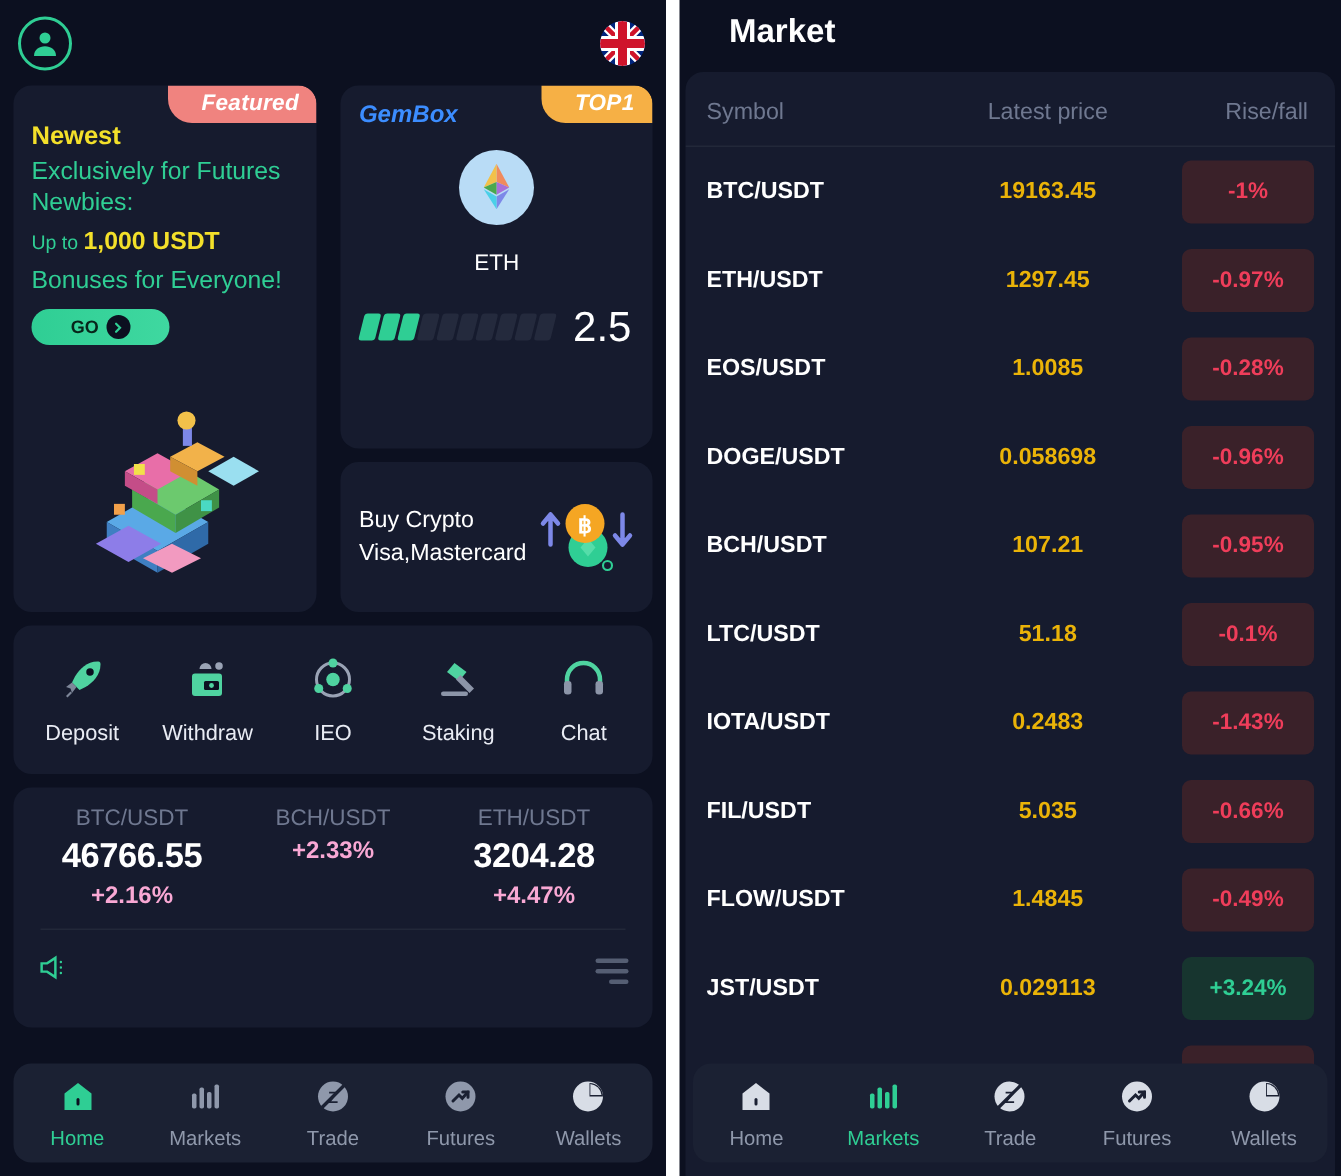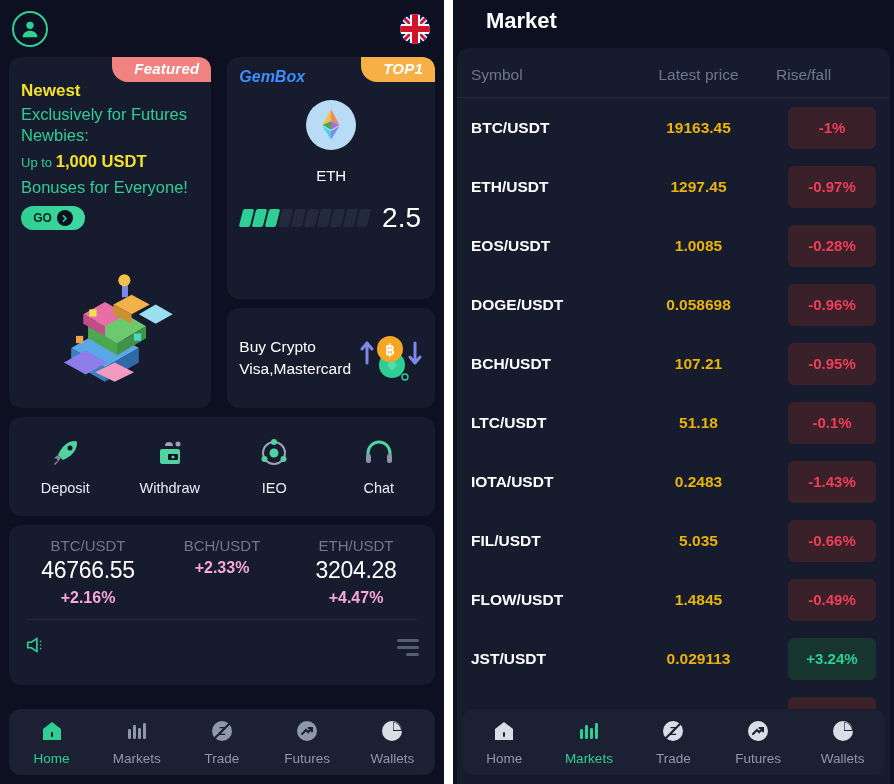--- a/index.html
+++ b/index.html
@@ -66,21 +66,21 @@
   .badge-featured { background: #f0837f; }
   .badge-top1 { background: #f6b045; color:#ffffff; }
 
   .promo-newest { color:#f3e02a; font-weight:bold; font-size:17px; margin-top:10px; }
   .promo-line { color:#2fce94; font-size:16.5px; line-height:1.25; margin-top:3px; }
   .promo-upto { color:#2fce94; font-size:13px; margin-top:7px; display:block; }
   .promo-upto b { color:#f3e02a; font-size:16.5px; font-weight:bold; }
   .promo-bonus { color:#2fce94; font-size:16.5px; margin-top:7px; }
   .go-btn {
     margin-top:9px;
-    width: 64px; height: 24px; border-radius: 12px;
+    width: 92px; height: 24px; border-radius: 12px;
     background: linear-gradient(90deg,#2fce94,#3fd8a0);
     display:flex; align-items:center; justify-content:center; gap:5px;
     cursor:pointer;
   }
   .go-btn span { color:#07251a; font-weight:bold; font-size:12px; }
   .go-circle {
     width:16px;height:16px;border-radius:50%;background:#0c1020;
     display:flex;align-items:center;justify-content:center;
   }
   .go-circle svg { width:9px;height:9px; }
@@ -119,21 +119,21 @@
   .shortcut span { color:#e9ecf4; font-size:14.5px; }
 
   
   .ticker-card {
     margin: 9px 9px 0 9px; background:#161b2e; border-radius:12px;
     padding: 12px 12px 0 12px; height: 160px;
   }
   .ticker-row { display:flex; }
   .tk { flex:1; text-align:center; }
   .tk .tk-sym { color:#6f7890; font-size:15px; }
-  .tk .tk-price { color:#ffffff; font-size:23px; font-weight:normal; margin-top:3px; letter-spacing:-.3px; }
+  .tk .tk-price { color:#ffffff; font-size:23px; font-weight:bold; margin-top:3px; letter-spacing:-.3px; }
   .tk .tk-chg { color:#f9a8d4; font-size:16px; font-weight:bold; margin-top:5px; }
   .ticker-div { height:1px; background:#222839; margin: 12px 6px 0 6px; }
   .announce { display:flex; align-items:center; justify-content:space-between; padding: 14px 4px 0 4px; }
   .announce svg.speaker { width:22px; height:22px; }
   .hamburger { display:flex; flex-direction:column; gap:4px; align-items:flex-end; cursor:pointer; }
   .hamburger i { display:block; height:3px; border-radius:2px; background:#555e73; }
   .hamburger i:nth-child(1){ width:22px; }
   .hamburger i:nth-child(2){ width:22px; }
   .hamburger i:nth-child(3){ width:13px; }
 
@@ -161,21 +161,21 @@
     background:#161b2e; border-radius:12px 12px 0 0;
     overflow:hidden;
   }
   .mk-header {
     display:flex; align-items:center; height:50px;
     padding: 4px 14px 0 14px; border-bottom:1px solid #222839;
   }
   .mk-header div { color:#6f7890; font-size:15.5px; }
   .c-sym { flex: 0 0 150px; text-align:left; }
   .c-price { flex: 1; text-align:center; }
-  .c-chg { flex: 0 0 100px; padding-right:4px; }
+  .c-chg { flex: 0 0 100px; text-align:right; padding-right:4px; }
   .mk-row { display:flex; align-items:center; height:59px; padding: 0 14px; }
   .mk-sym { flex:0 0 150px; color:#ffffff; font-size:15.5px; font-weight:bold; }
   .mk-price { flex:1; text-align:center; color:#eab308; font-size:15.5px; font-weight:bold; }
   .mk-chg-wrap { flex:0 0 100px; display:flex; justify-content:flex-end; }
   .mk-chg {
     width: 88px; height:42px; border-radius:6px;
     display:flex; align-items:center; justify-content:center;
     font-size:15px; font-weight:bold;
   }
   .neg { background:#3a2129; color:#ef3d5a; }
@@ -338,20 +338,30 @@
             <circle cx="16" cy="5" r="3" fill="#4fd3a0"></circle>
             <circle cx="6.5" cy="22" r="3" fill="#4fd3a0"></circle>
             <circle cx="25.5" cy="22" r="3" fill="#4fd3a0"></circle>
           </svg>
         </span>
         <span>IEO</span>
       </div>
       <div class="shortcut">
         <span>
           <svg viewBox="0 0 32 32">
+            <rect x="4" y="24" width="18" height="3" rx="1.5" fill="#8c95a8"></rect>
+            <path d="M13 5l8 6-5 6-8-6z" fill="#4fd3a0"></path>
+            <path d="M17 13l9 9-3 3-9-9z" fill="#8c95a8"></path>
+          </svg>
+        </span>
+        <span>Staking</span>
+      </div>
+      <div class="shortcut">
+        <span>
+          <svg viewBox="0 0 32 32">
             <path d="M5 22v-6a11 11 0 0122 0v6" fill="none" stroke="#4fd3a0" stroke-width="3"></path>
             <rect x="3" y="17" width="5" height="9" rx="2.2" fill="#8c95a8"></rect>
             <rect x="24" y="17" width="5" height="9" rx="2.2" fill="#8c95a8"></rect>
           </svg>
         </span>
         <span>Chat</span>
       </div>
     </div>
 
     <div class="ticker-card">

